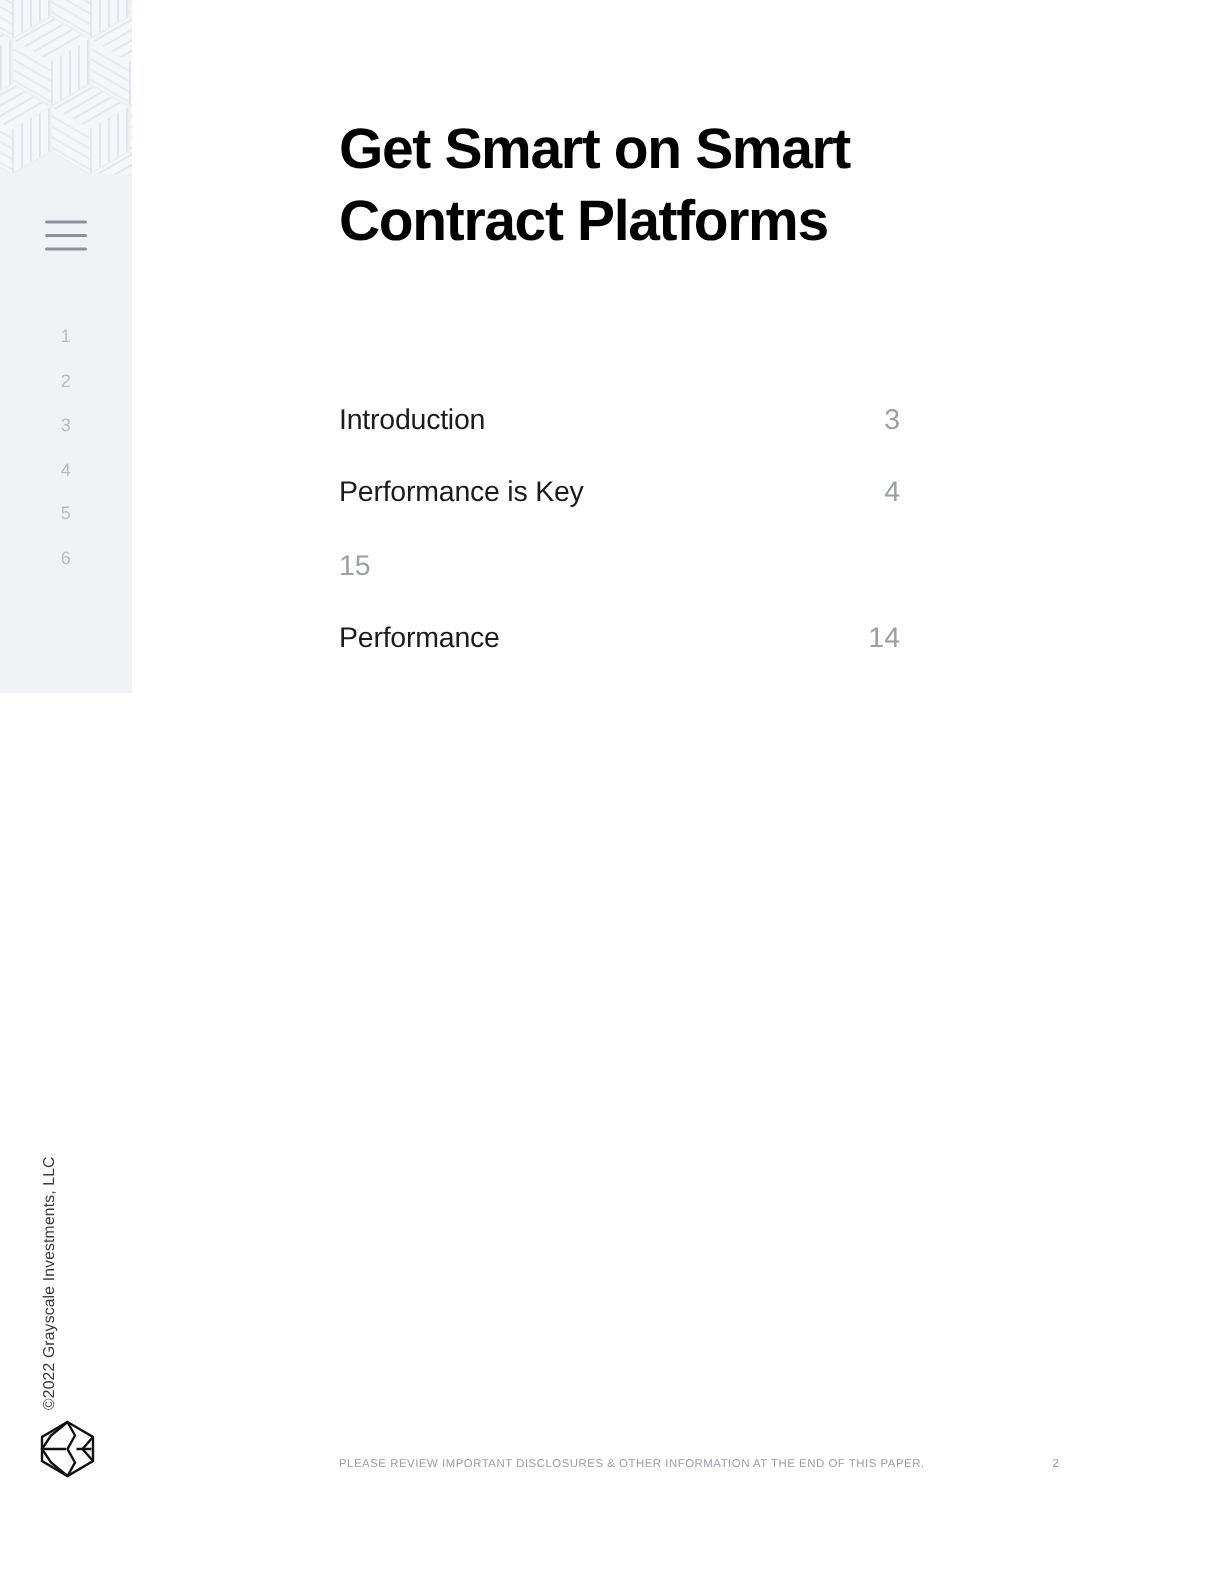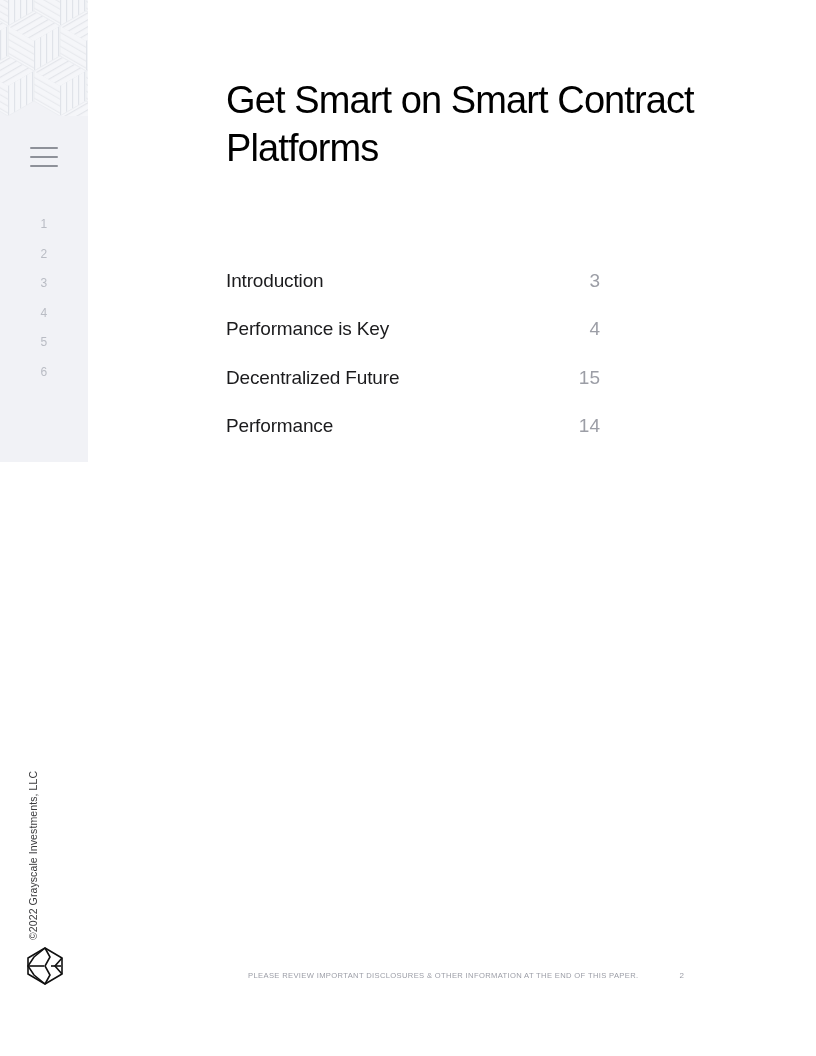--- a/index.html
+++ b/index.html
@@ -126,21 +126,21 @@
   }
 
   .doc-title {
     position: absolute;
     left: 0;
     top: 76px;
     width: 470px;
     margin: 0;
     font-size: 38px;
     line-height: 48px;
-    font-weight: 400;
+    font-weight: 700;
     letter-spacing: -0.9px;
     color: #000000;
     font-family: "Liberation Sans", sans-serif;
   }
 
   .toc {
     position: absolute;
     left: 0;
     top: 270px;
     width: 374px;
@@ -166,21 +166,21 @@
     font-family: "Liberation Sans", sans-serif;
   }
 
   
   .footer {
     position: absolute;
     left: 226px;
     top: 971px;
     width: 480px;
     display: flex;
-    justify-content: center;
+    justify-content: space-between;
     align-items: baseline;
     gap: 41px;
   }
   .footer-note {
     font-size: 7.6px;
     letter-spacing: 0.35px;
     color: #9b9da6;
     font-family: "Liberation Sans", sans-serif;
     text-transform: uppercase;
     white-space: nowrap;
@@ -278,21 +278,20 @@
       </div>
 
       <div class="toc-row">
         <span class="toc-label">Performance is Key</span>
         <span class="toc-page">4</span>
       </div>
 
 
 
       <div class="toc-row">
-        <span class="toc-label">Decentralized Future</span>
         <span class="toc-page">15</span>
       </div>
 
       <div class="toc-row">
         <span class="toc-label">Performance</span>
         <span class="toc-page">14</span>
       </div>
 
     </div>
   </div>

